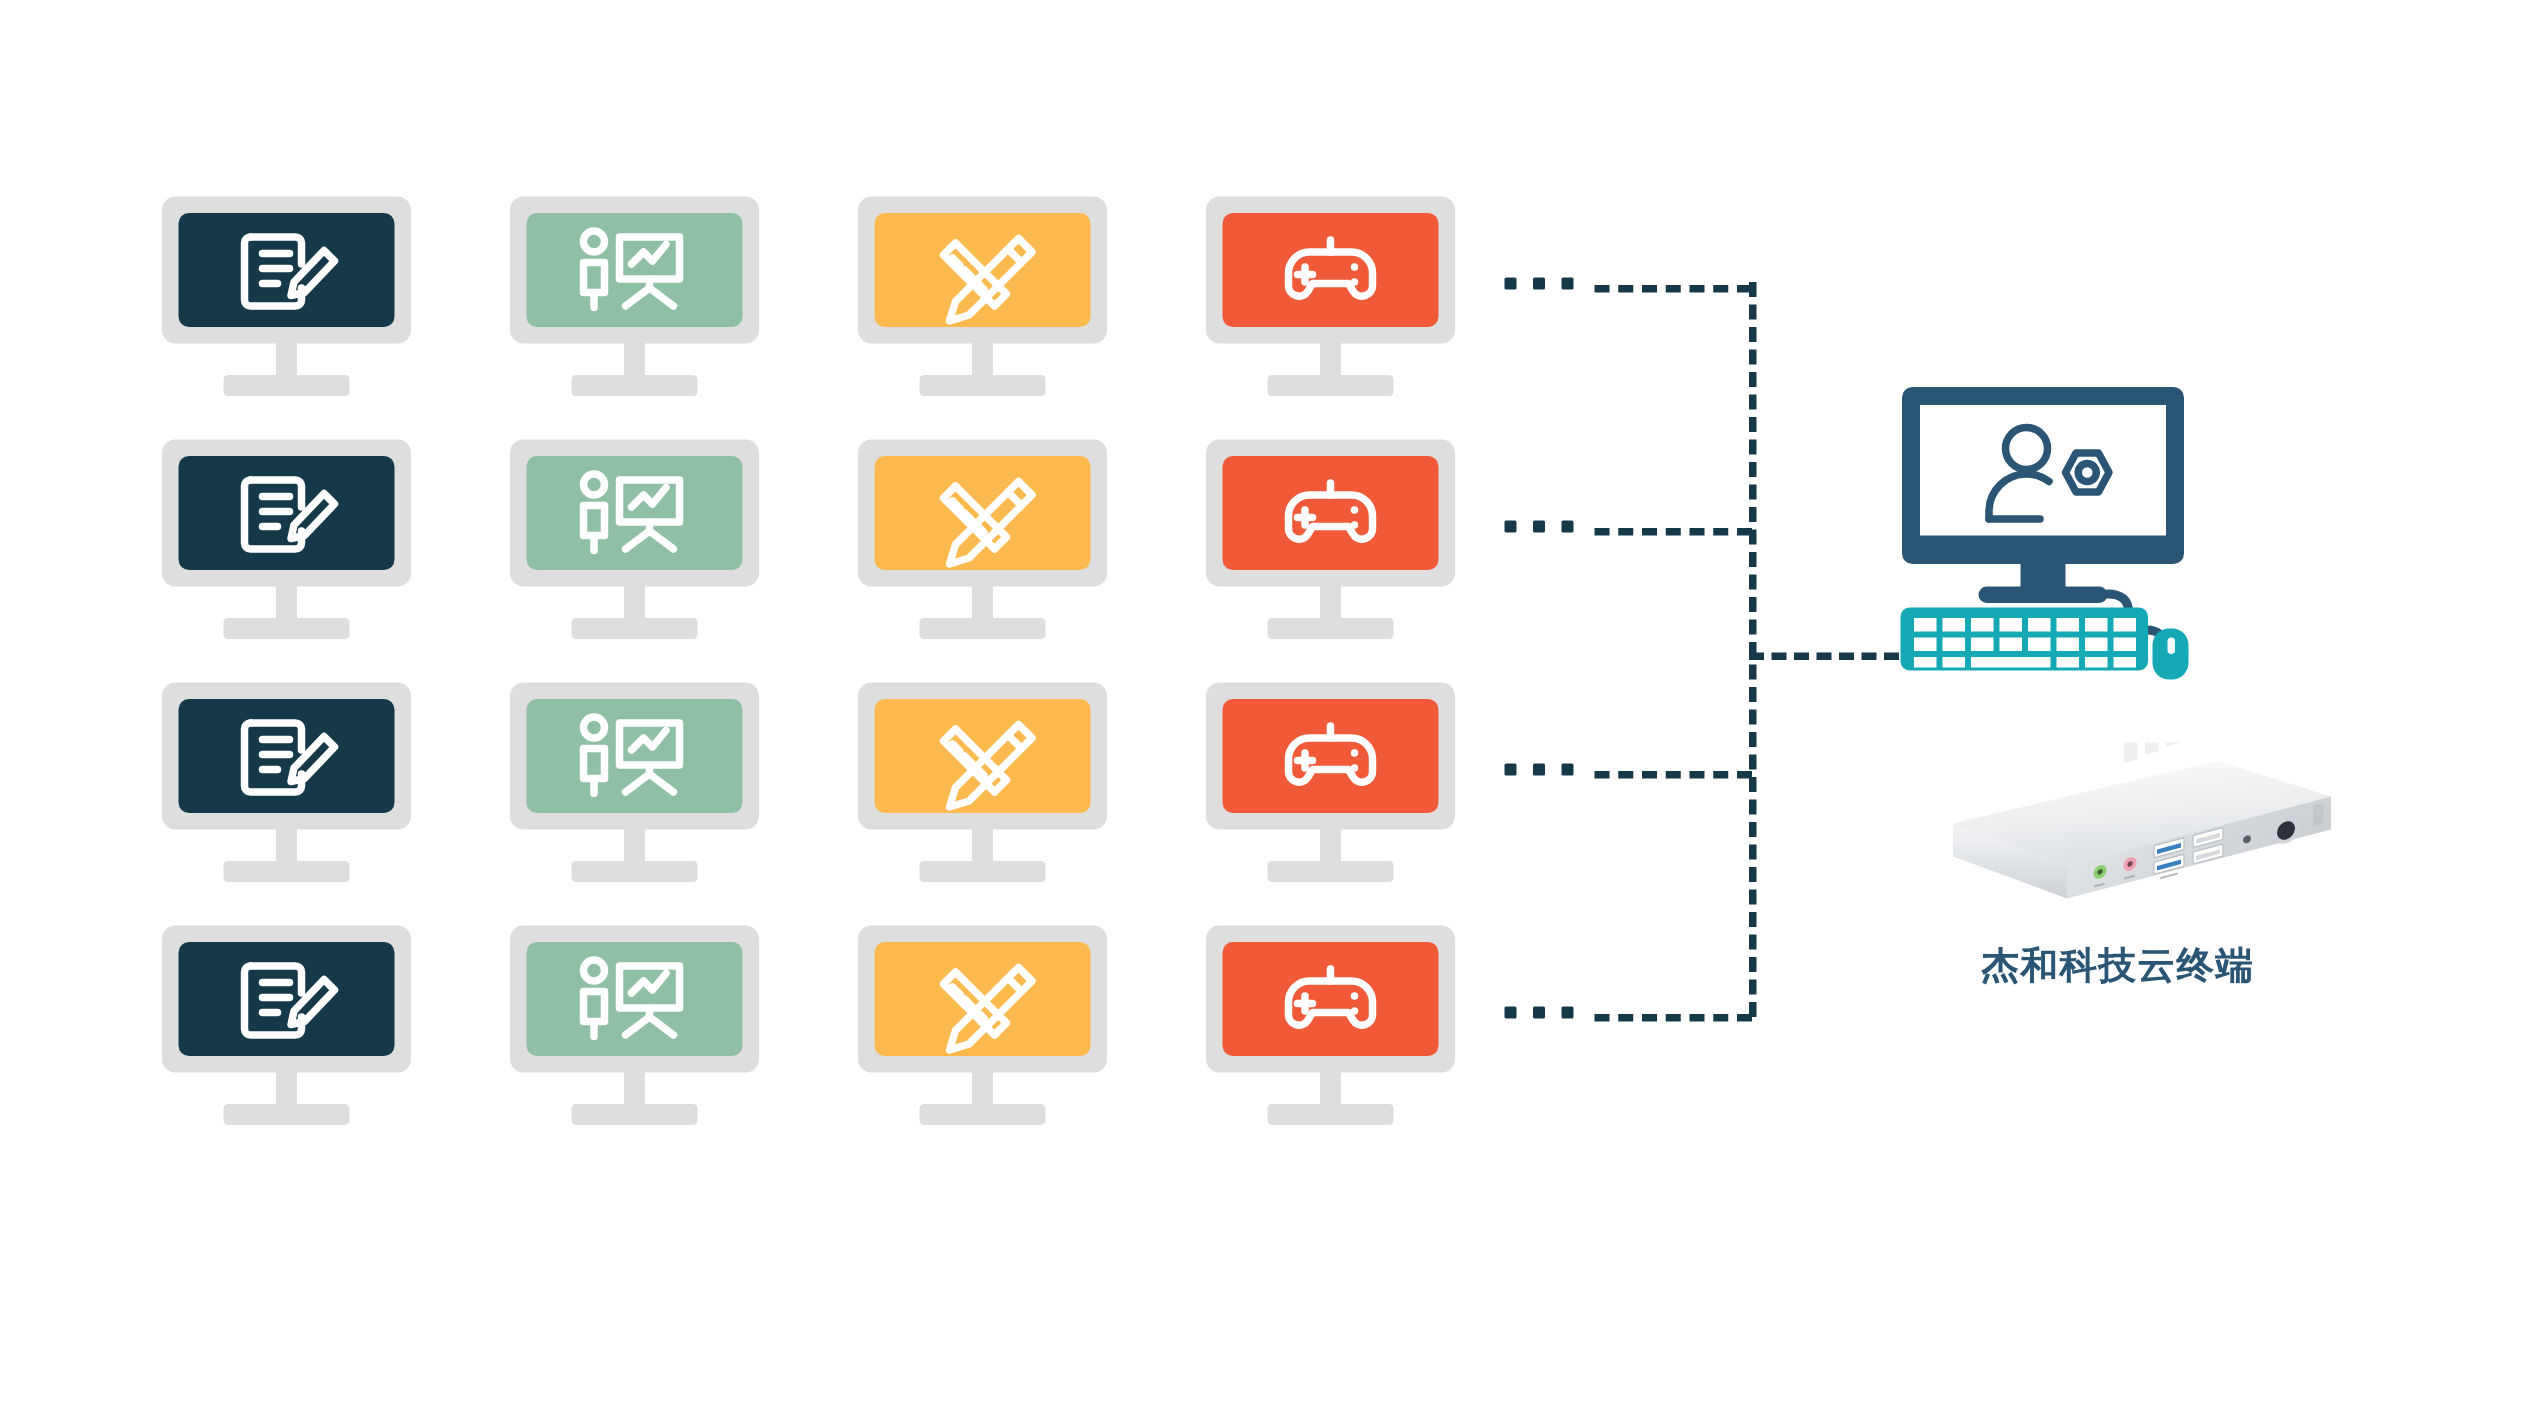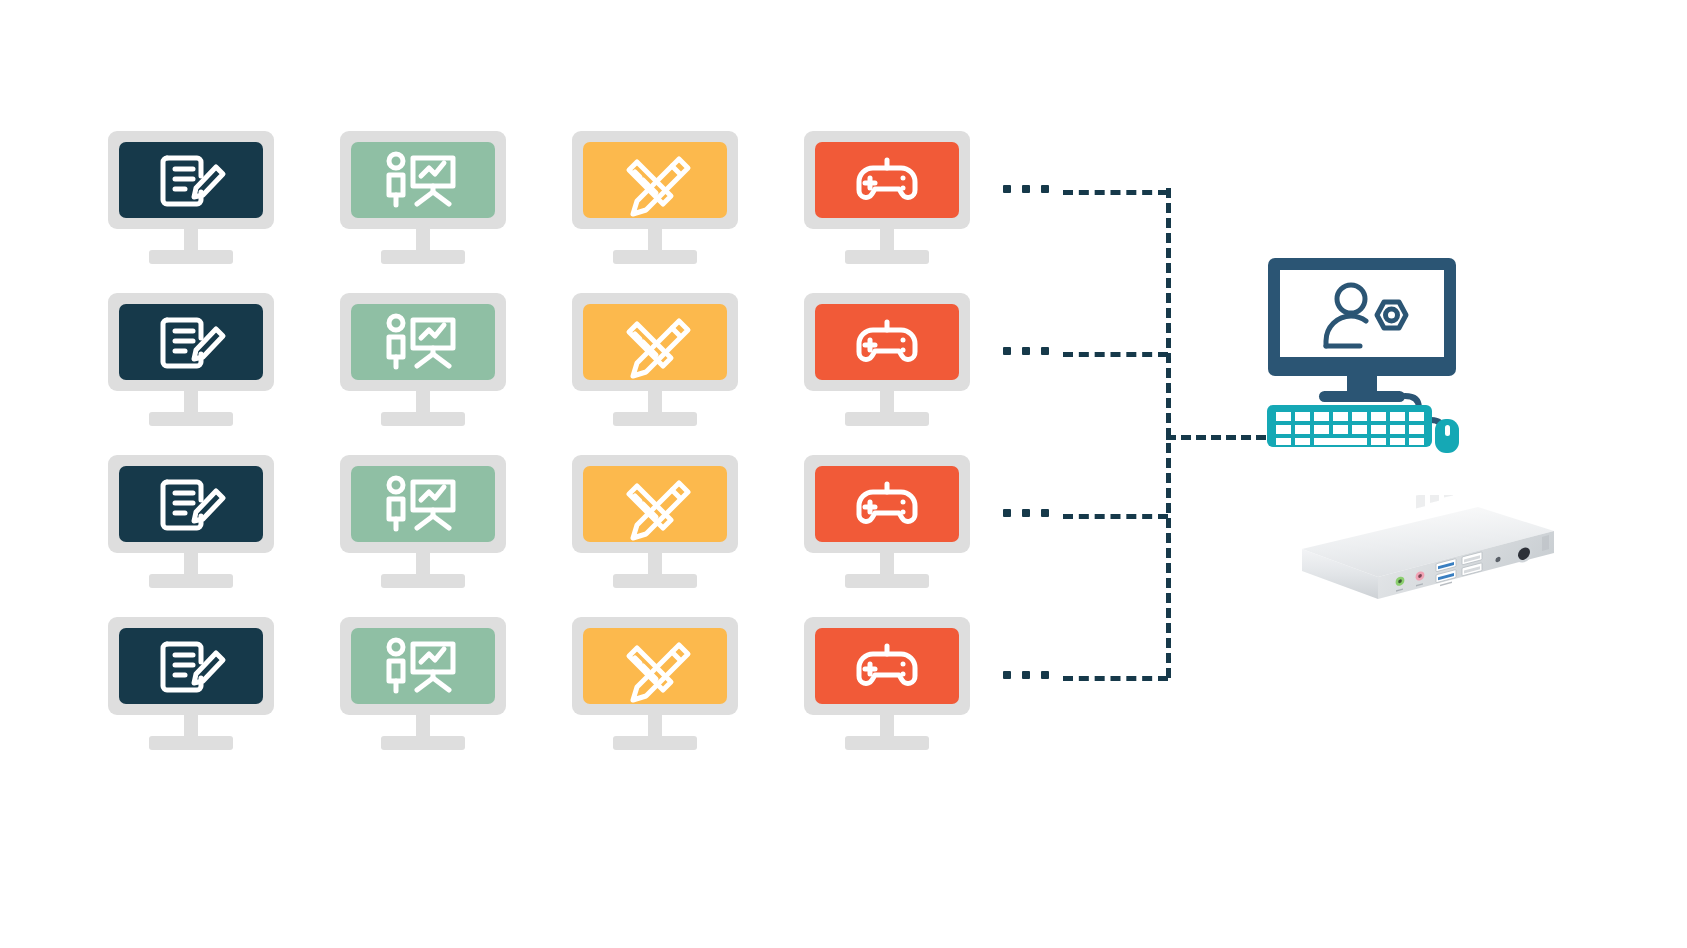--- a/index.html
+++ b/index.html
@@ -618,15 +618,16 @@
         <circle cx="146" cy="15" r="6" fill="#2d3138"></circle>
 
         <rect x="18" y="18" width="7" height="1.4" fill="#9aa0a6" opacity="0.7"></rect>
         <rect x="38" y="18" width="7" height="1.4" fill="#9aa0a6" opacity="0.7"></rect>
         <rect x="62" y="24" width="12" height="1.4" fill="#9aa0a6" opacity="0.7"></rect>
       </g>
 
       <path d="M276 42 L283 40 L283 54 L276 56 Z" fill="#b9bec3" opacity="0.55"></path>
     </svg>
 
+    <div id="terminal-label">杰和科技云终端</div>
   </div>
 
 </div>
 
 </body></html>

